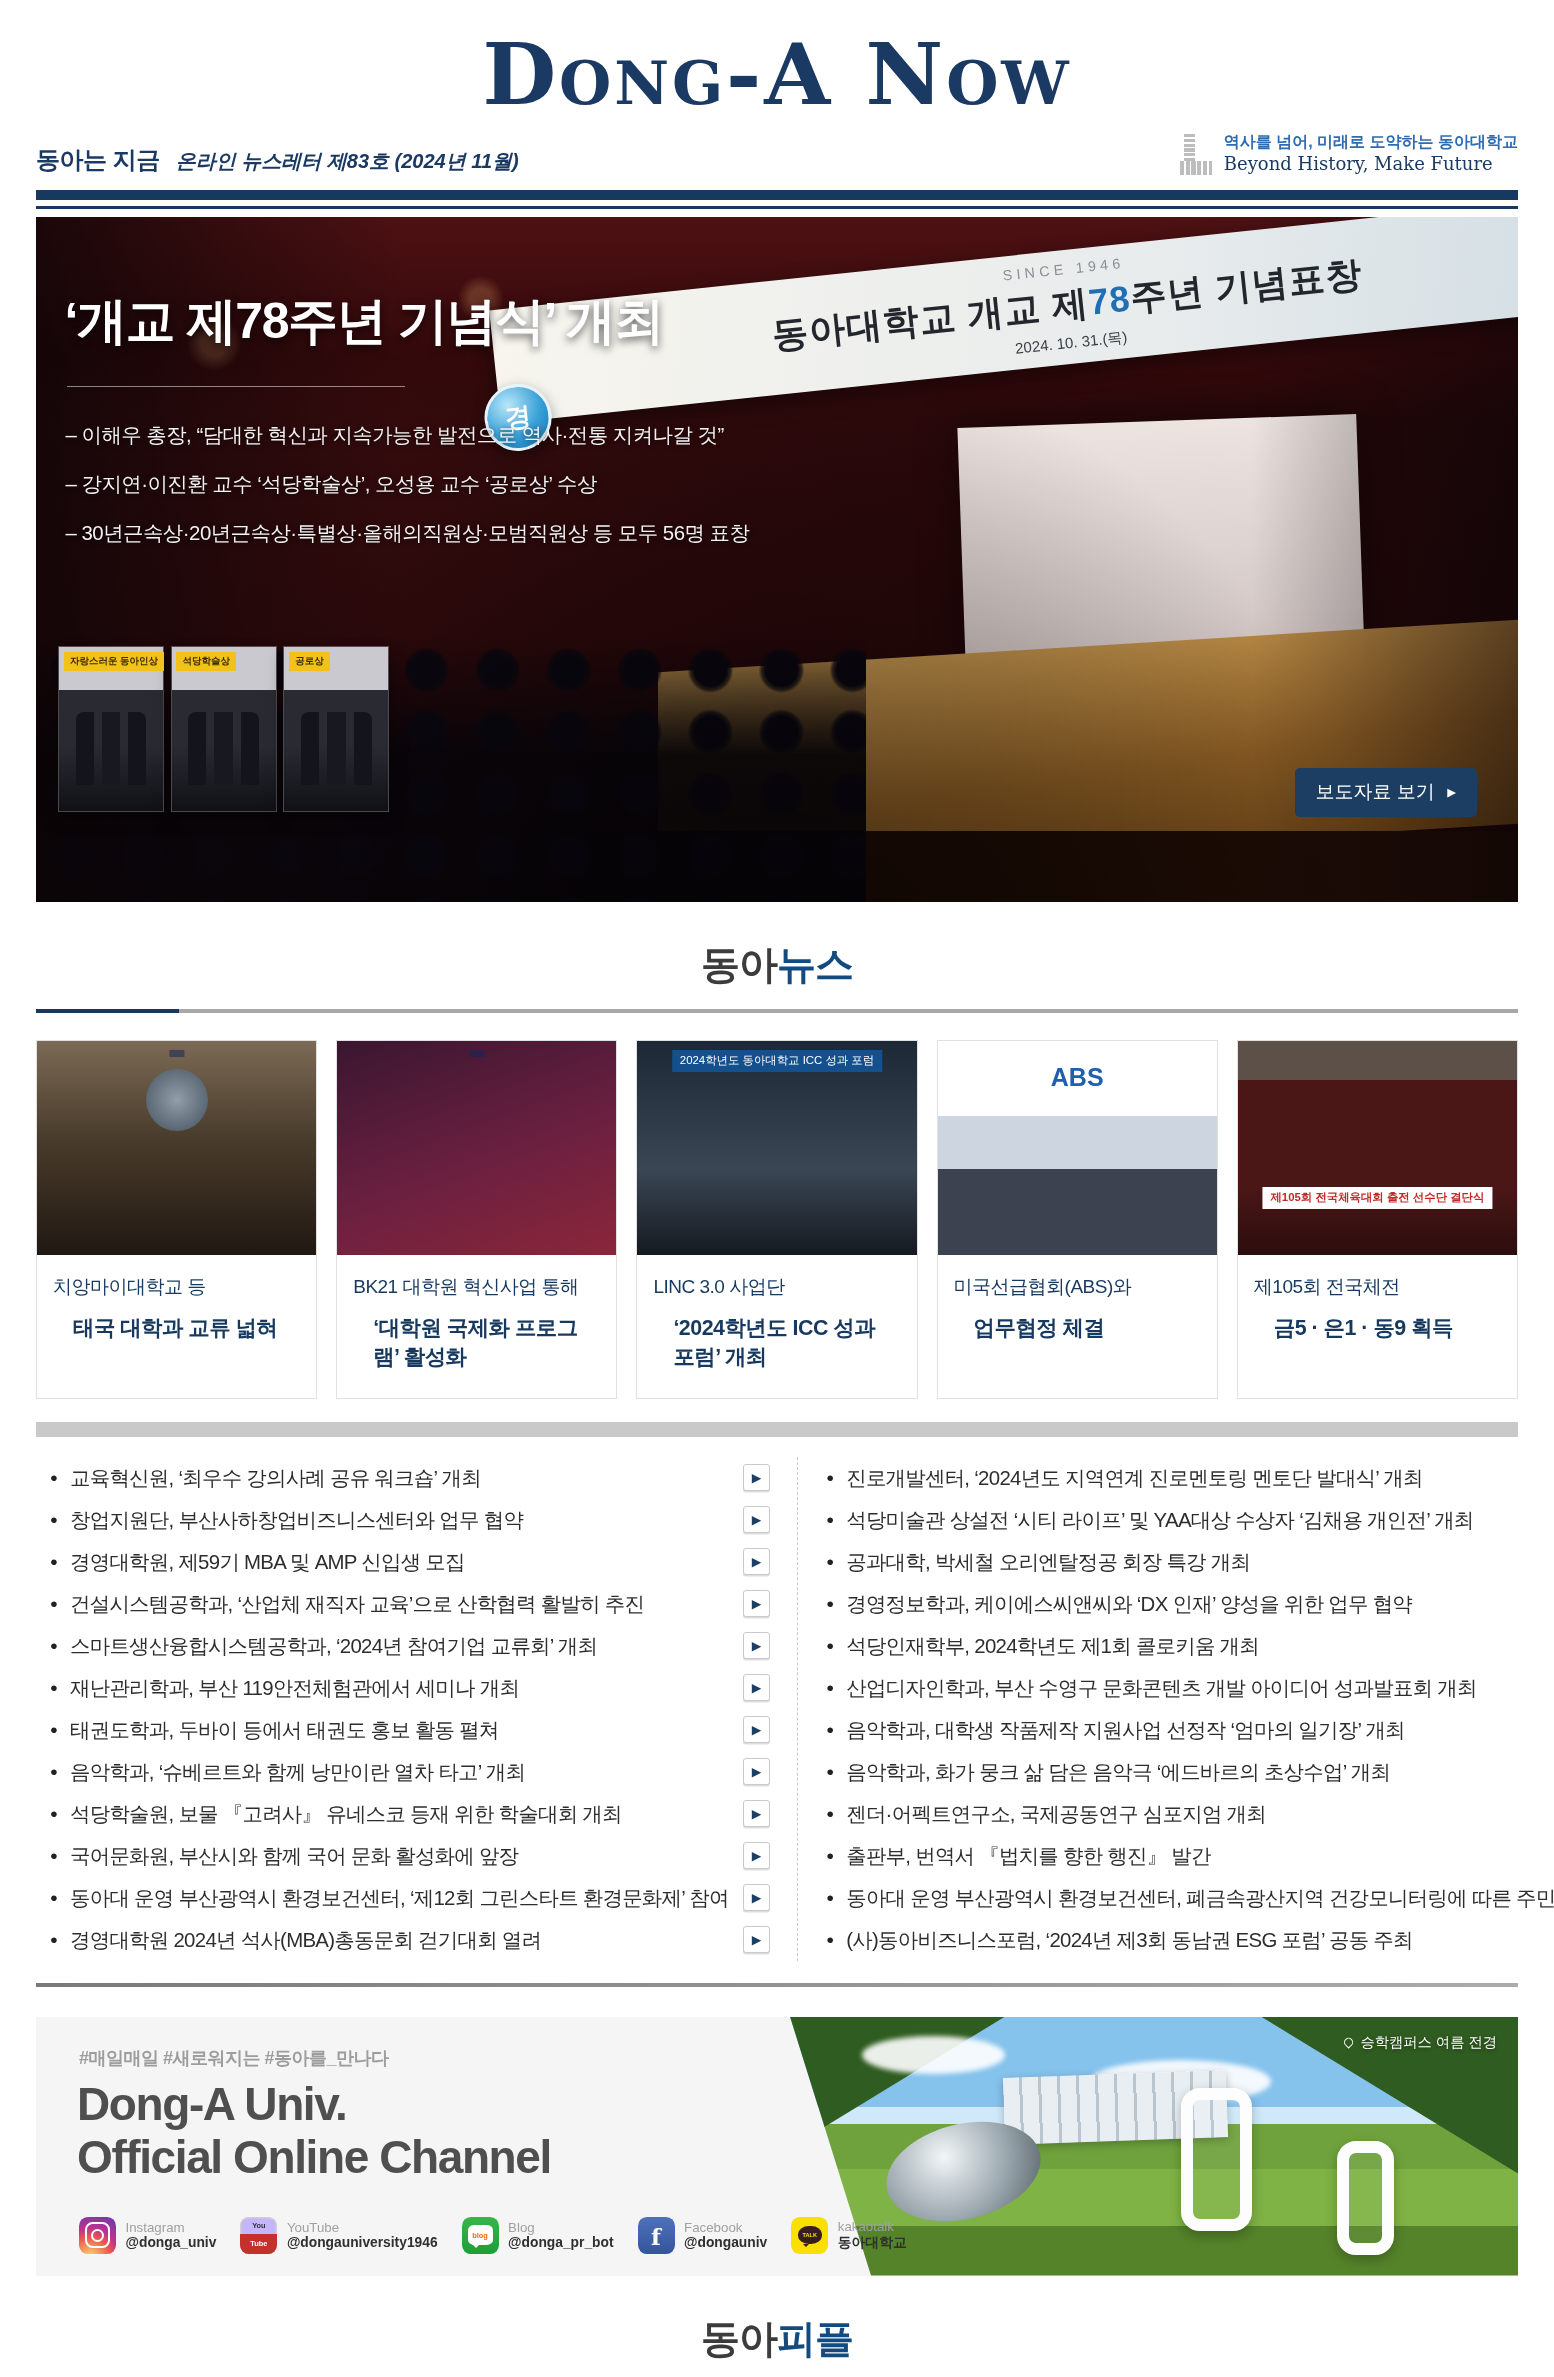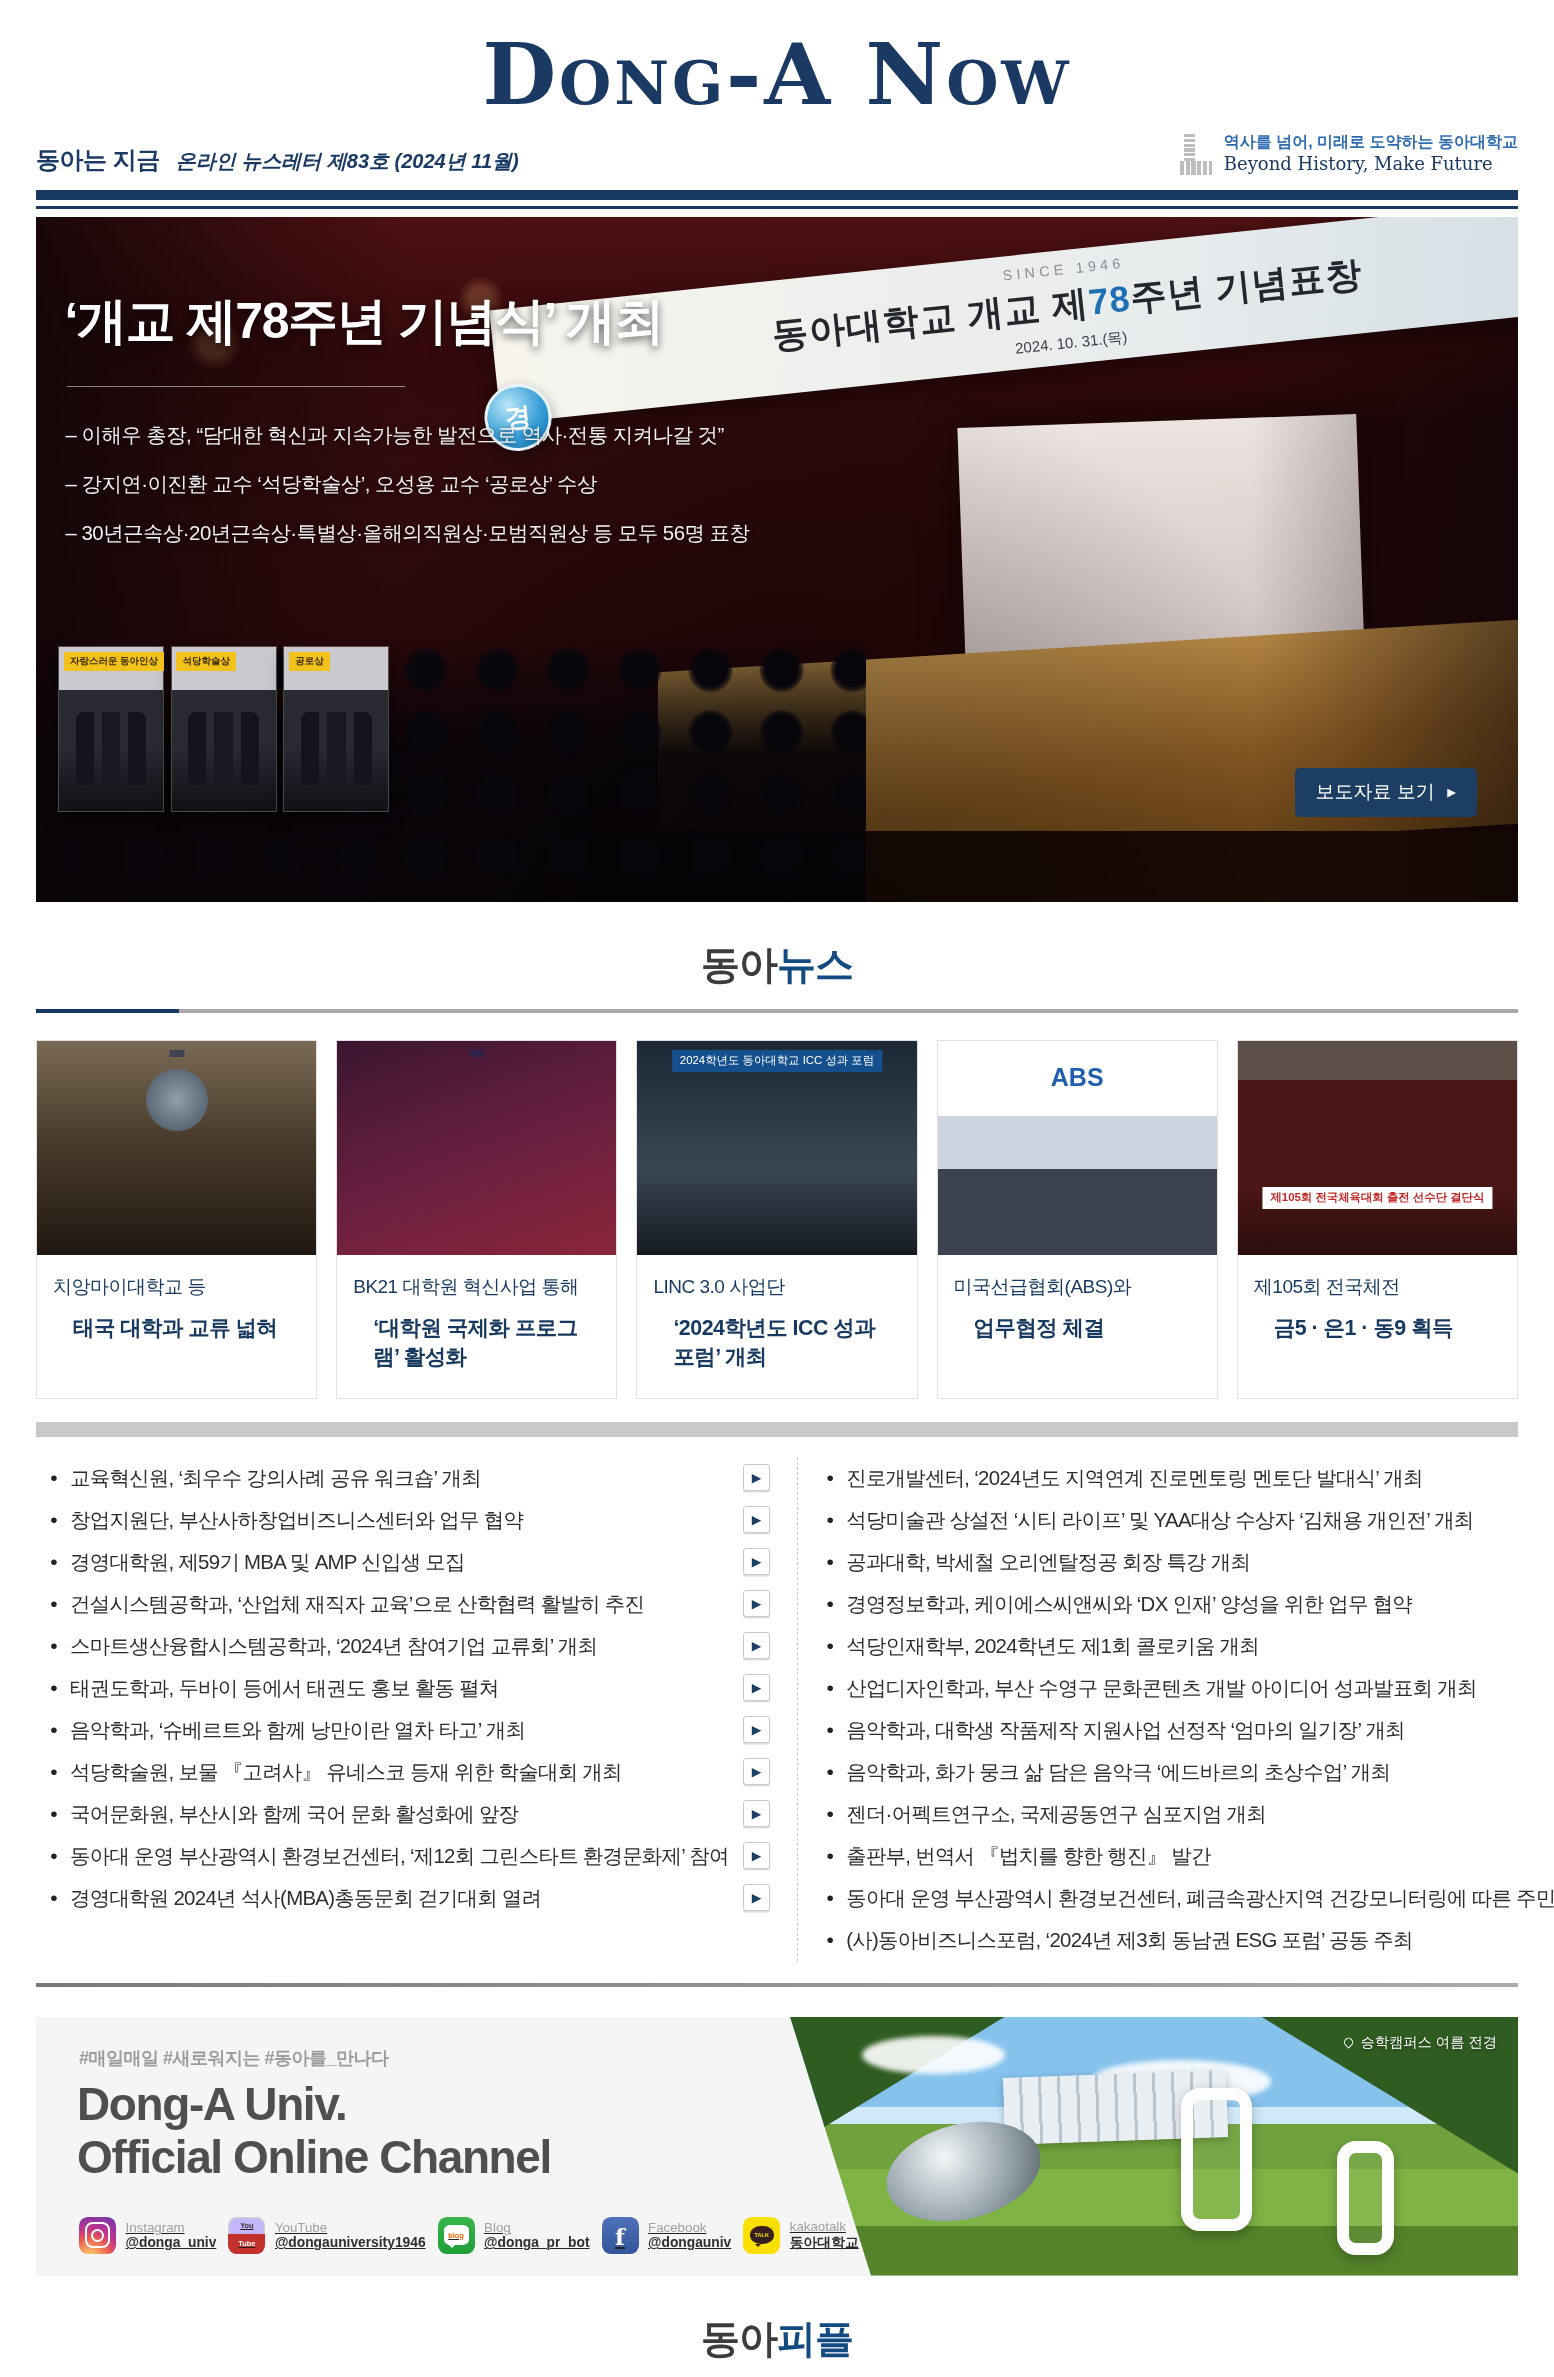--- a/index.html
+++ b/index.html
@@ -139,21 +139,21 @@
       box-shadow:0 4.8px 11.4px rgba(0,0,0,.25); }
   .f1 { right:266px; top:71px; width:71px; height:143px; }
   .f2 { right:124px; top:124px; width:57px; height:114px; }
   .ch-caption { position:absolute; top:16px; right:21px; display:flex; align-items:center; color:#fff;
       font-size:14.3px; text-shadow:0 1px 3.8px rgba(0,0,0,.5); }
   .pin { width:8.6px; height:8.6px; border:1.9px solid #fff; border-radius:50% 50% 50% 0;
       transform:rotate(-45deg); display:inline-block; margin-right:7.6px; }
   .ch-hash { position:absolute; left:43px; top:29.5px; font-size:18px; font-weight:bold; color:#9d9d9d; letter-spacing:-0.5px; }
   .ch-title { position:absolute; left:41px; top:61px; font-size:46px; line-height:1.16; font-weight:bold;
       color:#4f4f4f; letter-spacing:-1.4px; }
-  .ch-socials { position:absolute; left:43px; bottom:22px; display:flex; gap:12px;text-decoration:underline; }
+  .ch-socials { position:absolute; left:43px; bottom:22px; display:flex; gap:24px; }
   .ch-soc { display:flex; align-items:center; gap:9.5px; }
   .ch-soc .nm { font-size:13.3px; color:#a0a0a0; margin-bottom:4.8px; }
   .ch-soc .hd { font-size:13.8px; color:#2f2f2f; font-weight:bold; }
 
   
   .icn { position:relative; display:inline-flex; align-items:center; justify-content:center; flex:none; border-radius:24%; overflow:visible; }
   .icn.sm { width:37px; height:37px; font-size:37px; }
   .icn i { font-style:normal; }
   .icn-ig { background:radial-gradient(circle at 30% 110%,#fdc468 8%,#e95950 42%,#bc318f 62%,#7639a8 92%); }
   .icn-ig::before { content:""; position:absolute; width:58%; height:58%; border:2.4px solid #fff; border-radius:30%; }
@@ -303,20 +303,24 @@
           </li>
         <li class="row">
             <span class="txt">건설시스템공학과, ‘산업체 재직자 교육’으로 산학협력 활발히 추진</span>
             <span class="go"></span>
           </li>
         <li class="row">
             <span class="txt">스마트생산융합시스템공학과, ‘2024년 참여기업 교류회’ 개최</span>
             <span class="go"></span>
           </li>
         <li class="row">
+            <span class="txt">재난관리학과, 부산 119안전체험관에서 세미나 개최</span>
+            <span class="go"></span>
+          </li>
+        <li class="row">
             <span class="txt">태권도학과, 두바이 등에서 태권도 홍보 활동 펼쳐</span>
             <span class="go"></span>
           </li>
         <li class="row">
             <span class="txt">음악학과, ‘슈베르트와 함께 낭만이란 열차 타고’ 개최</span>
             <span class="go"></span>
           </li>
         <li class="row">
             <span class="txt">석당학술원, 보물 『고려사』 유네스코 등재 위한 학술대회 개최</span>
             <span class="go"></span>

